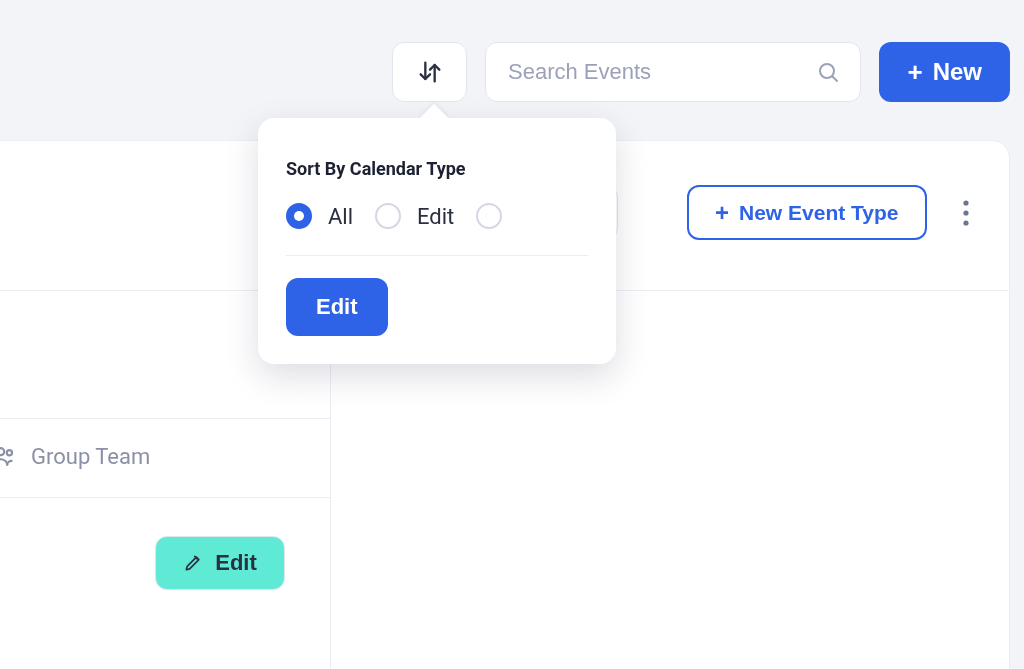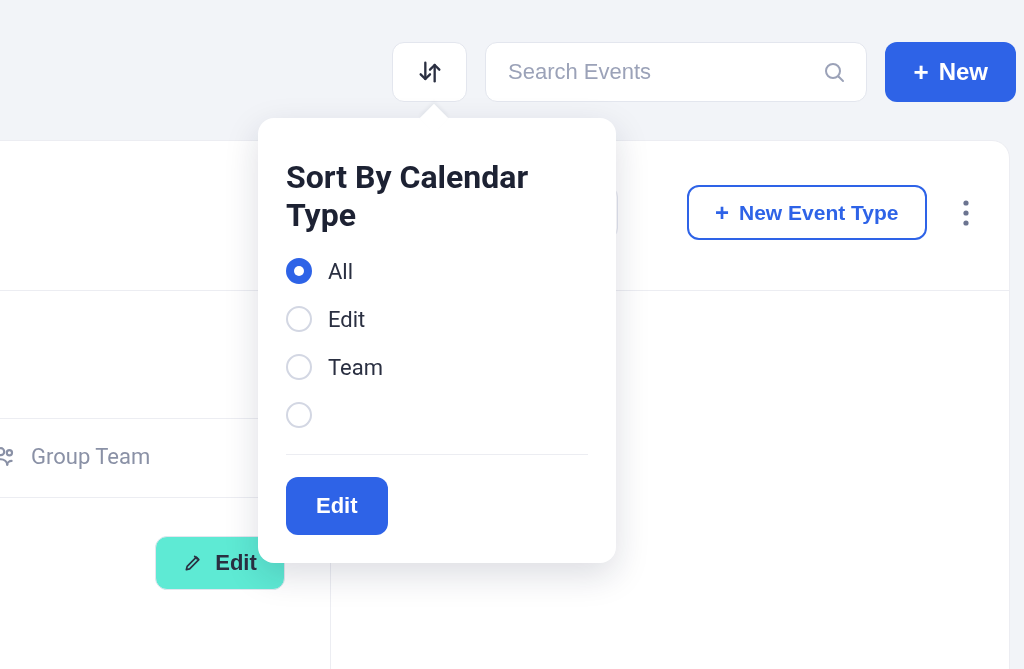--- a/index.html
+++ b/index.html
@@ -18,21 +18,21 @@
   .topbar {
     position: absolute;
     top: 42px;
     left: 0;
     right: 0;
     height: 60px;
     display: flex;
     align-items: center;
     gap: 18px;
     padding-left: 392px;
-    padding-right: 8px;
+    padding-right: 14px;
   }
   .sort-btn {
     width: 75px;
     height: 60px;
     background: #ffffff;
     border: 1px solid #e3e6ee;
     border-radius: 12px;
     display: flex;
     align-items: center;
     justify-content: center;
@@ -201,26 +201,26 @@
     position: absolute;
     top: -10px;
     left: 166px;
     width: 20px;
     height: 20px;
     background: #ffffff;
     transform: rotate(45deg);
     box-shadow: -2px -2px 4px rgba(20,30,60,0.05);
   }
   .popover-title {
-    font-size: 32px;
+    font-size: 18px;
     font-weight: 700;
     color: #1d2233;
     margin: 10px 0 24px 0;
   }
-  .radio-list { display: flex; flex-direction: column; gap: 22px; }
+  .radio-list { display: flex; flex-direction: row; gap: 22px; align-items: center; }
   .radio-item {
     display: flex;
     align-items: center;
     gap: 16px;
     cursor: pointer;
   }
   .radio-outer {
     width: 26px;
     height: 26px;
     border-radius: 50%;
@@ -335,24 +335,20 @@
           <span class="radio-inner"></span>
         </span>
       <span class="radio-label">All</span>
     </div>
     <div class="radio-item">
       <span class="radio-outer"></span>
       <span class="radio-label">Edit</span>
     </div>
     <div class="radio-item">
       <span class="radio-outer"></span>
-      <span class="radio-label">Team</span>
-    </div>
-    <div class="radio-item">
-      <span class="radio-outer"></span>
     </div>
   </div>
 
   <div class="popover-divider"></div>
 
   <button class="apply-btn">
     <span>Edit</span>
   </button>
 </div>
 

